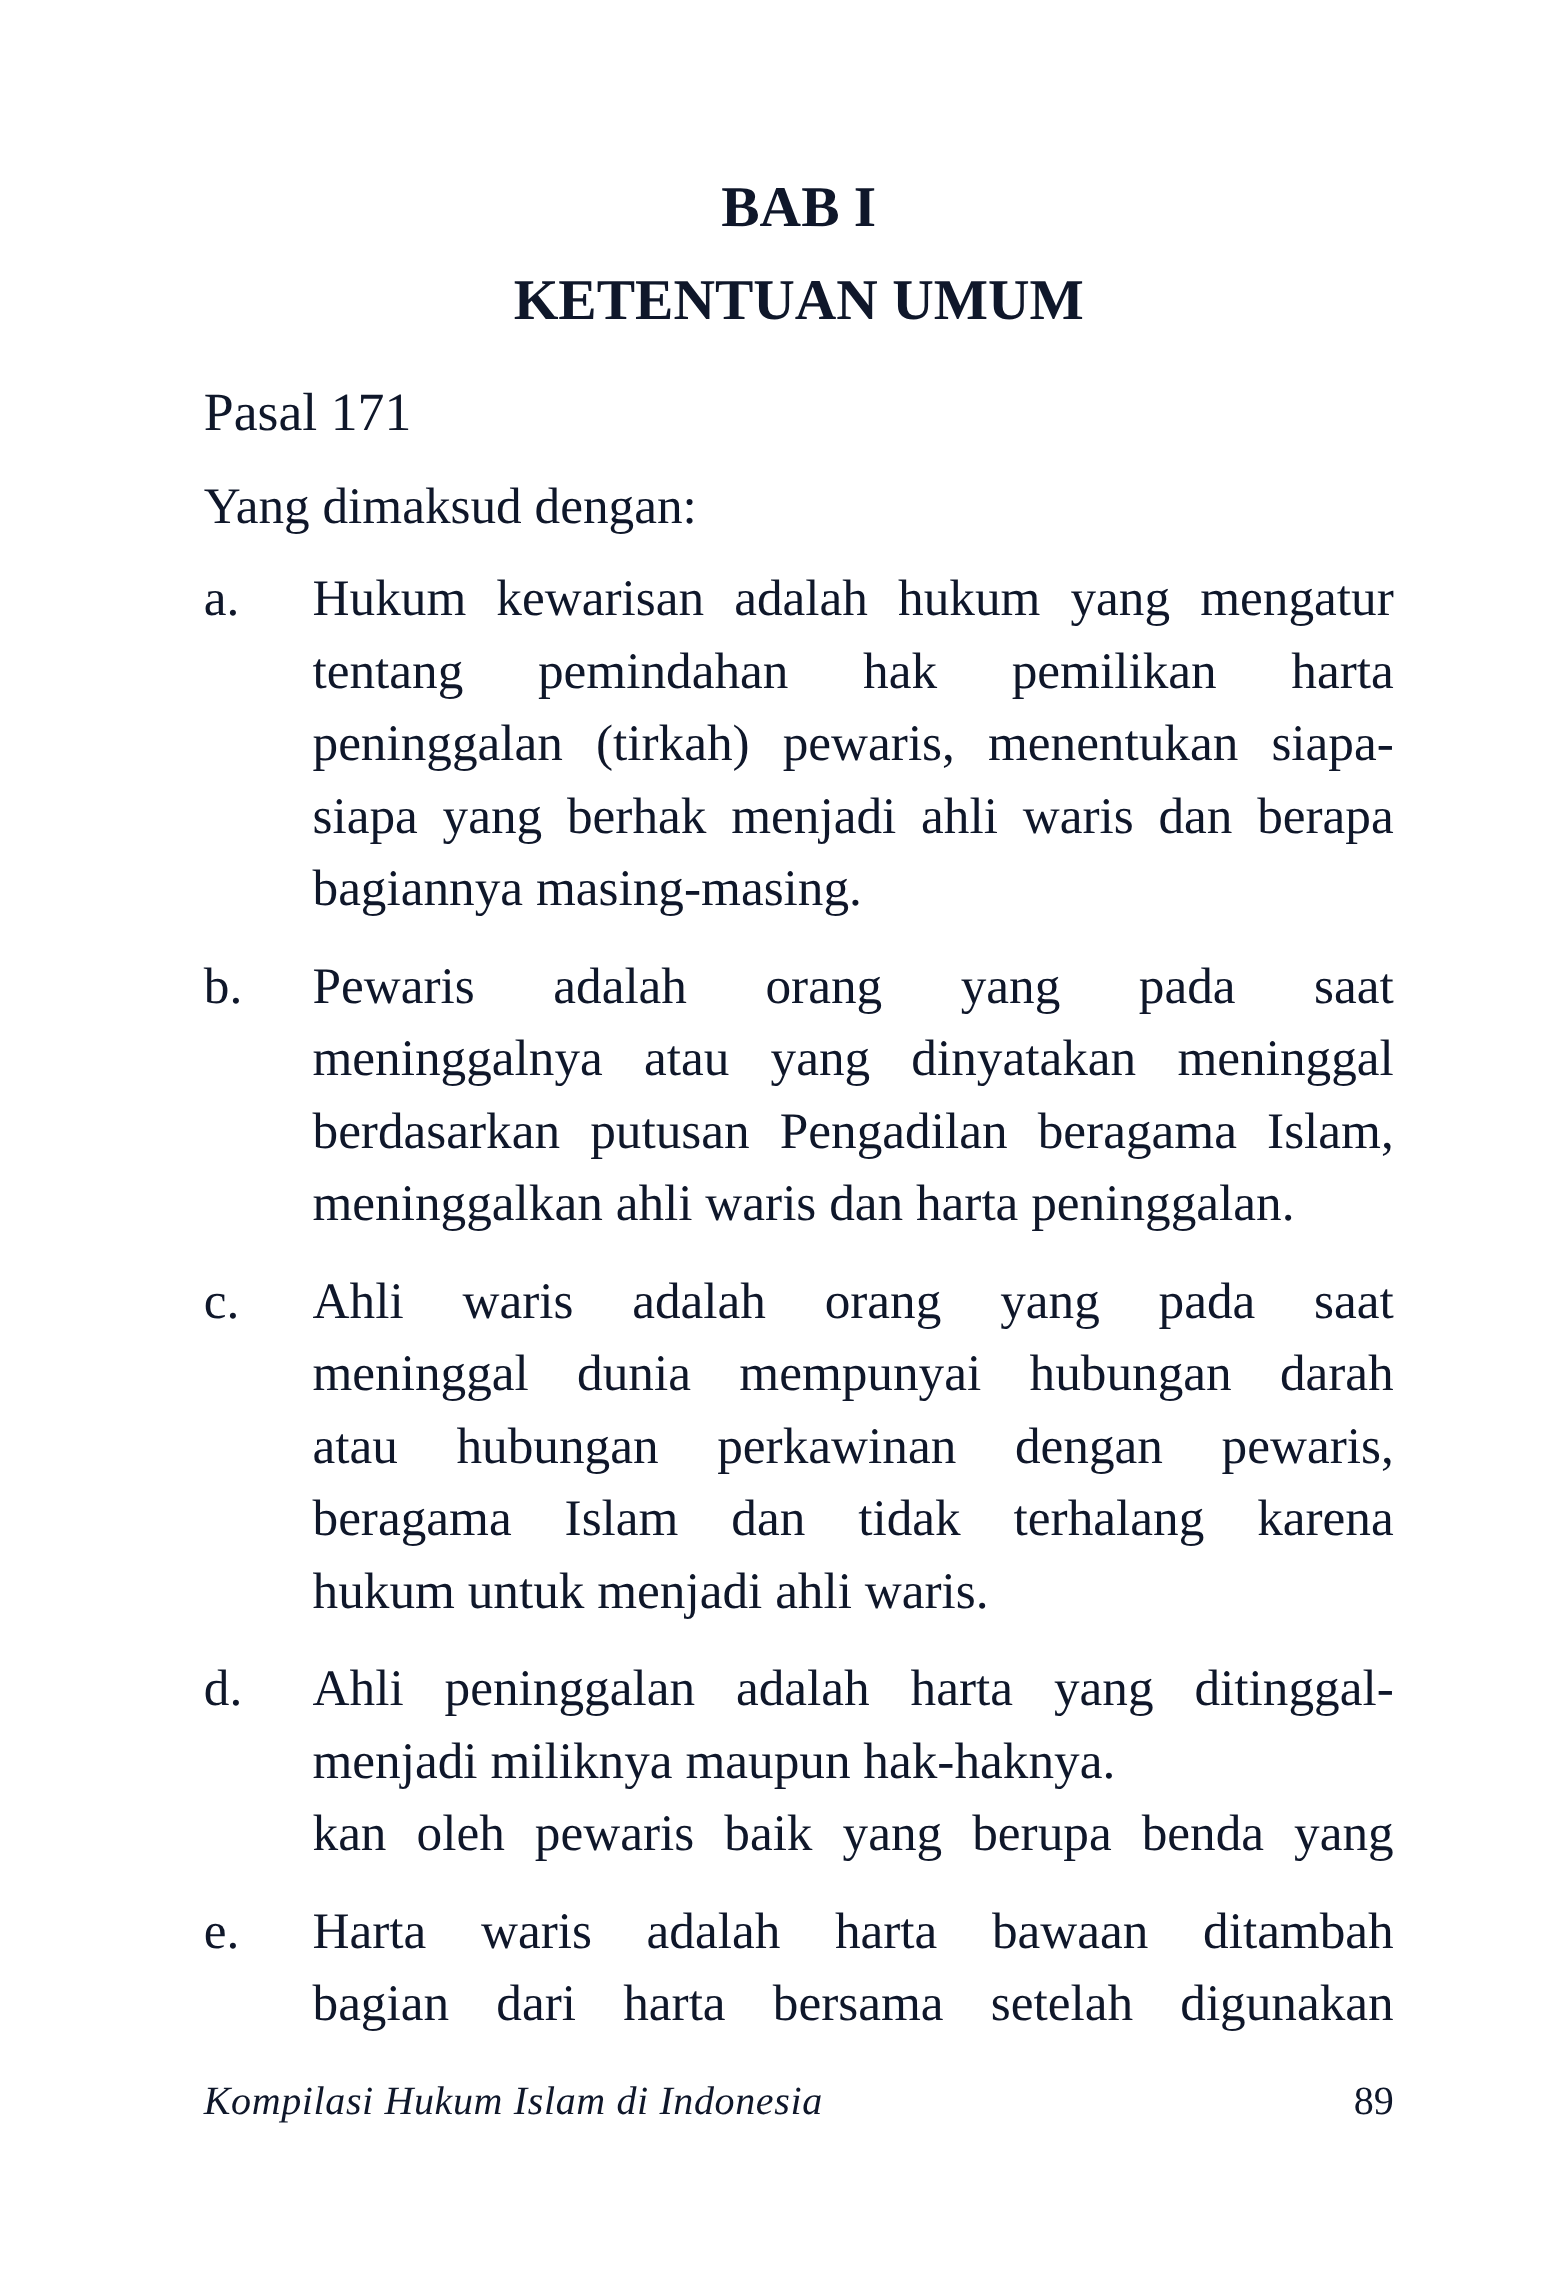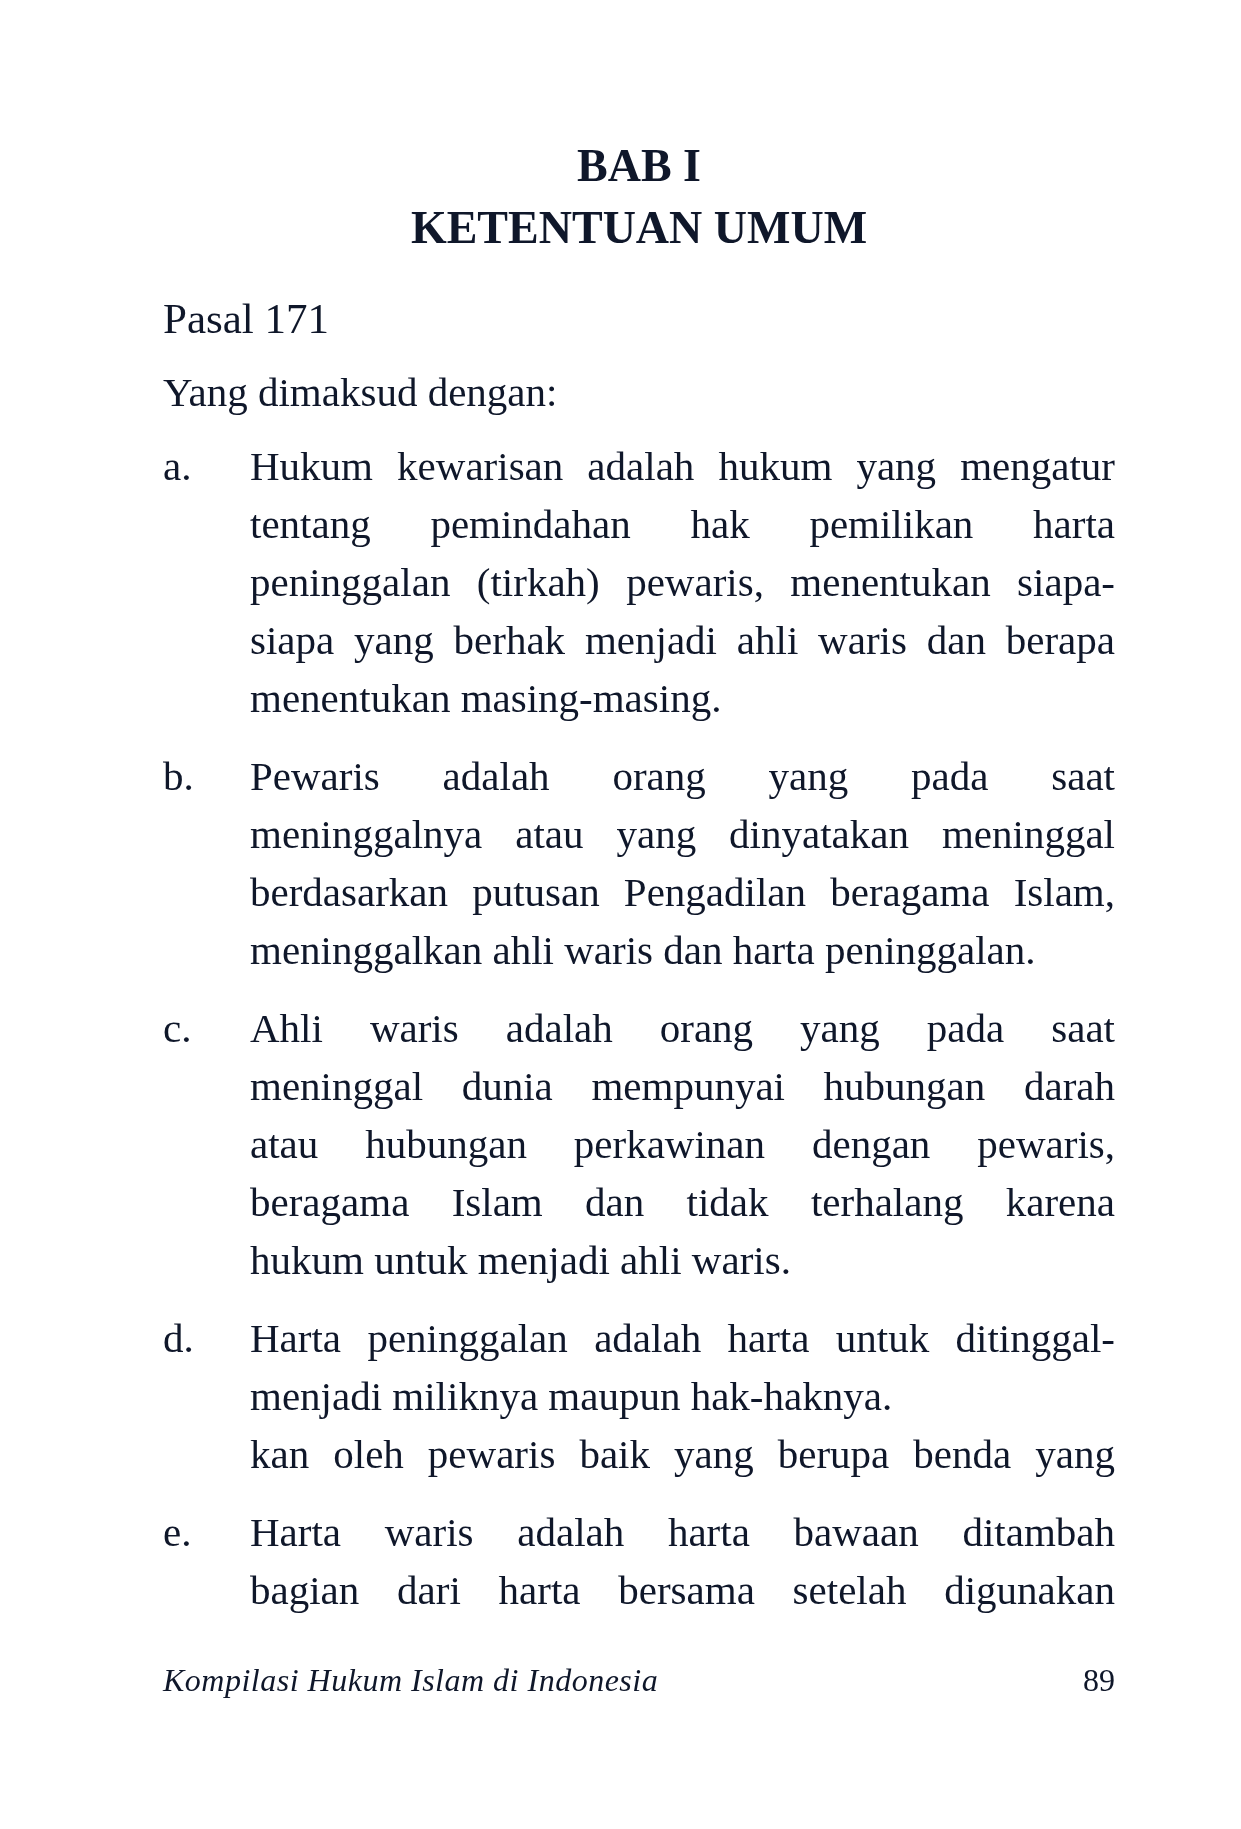--- a/index.html
+++ b/index.html
@@ -19,21 +19,21 @@
   .content {
     padding: 143px 126px 0 163px; 
   }
   .chapter-heading, .chapter-title {
     font-size: 46px;
     font-weight: bold;
     line-height: 1;
     text-align: center;
     margin: 0;
   }
-  .chapter-title { margin-top: 16px; }
+  .chapter-title { margin-top: 28px; }
   .article-heading {
     font-size: 43px;
     font-weight: normal;
     line-height: 1;
     text-align: left;
     margin: 46px 0 0 0;
   }
   .intro {
     font-size: 41px;
     line-height: 58px;
@@ -95,21 +95,21 @@
     <h3 class="article-heading">Pasal 171</h3>
     <p class="intro">Yang dimaksud dengan:</p>
     <ol class="defs">
         <li class="def-item">
           <span class="def-label">a.</span>
           <div>
             <div class="ln">Hukum kewarisan adalah hukum yang mengatur</div>
             <div class="ln">tentang pemindahan hak pemilikan harta</div>
             <div class="ln">peninggalan (tirkah) pewaris, menentukan siapa-</div>
             <div class="ln">siapa yang berhak menjadi ahli waris dan berapa</div>
-            <div class="ln last">menentukan masing-masing.</div>
+            <div class="ln last">bagiannya masing-masing.</div>
           </div>
         </li>
         <li class="def-item">
           <span class="def-label">b.</span>
           <div>
             <div class="ln">Pewaris adalah orang yang pada saat</div>
             <div class="ln">meninggalnya atau yang dinyatakan meninggal</div>
             <div class="ln">berdasarkan putusan Pengadilan beragama Islam,</div>
             <div class="ln last">meninggalkan ahli waris dan harta peninggalan.</div>
           </div>
@@ -120,21 +120,21 @@
             <div class="ln">Ahli waris adalah orang yang pada saat</div>
             <div class="ln">meninggal dunia mempunyai hubungan darah</div>
             <div class="ln">atau hubungan perkawinan dengan pewaris,</div>
             <div class="ln">beragama Islam dan tidak terhalang karena</div>
             <div class="ln last">hukum untuk menjadi ahli waris.</div>
           </div>
         </li>
         <li class="def-item">
           <span class="def-label">d.</span>
           <div>
-            <div class="ln">Harta peninggalan adalah harta untuk ditinggal-</div>
+            <div class="ln">Ahli peninggalan adalah harta yang ditinggal-</div>
             <div class="ln last">menjadi miliknya maupun hak-haknya.</div>
             <div class="ln">kan oleh pewaris baik yang berupa benda yang</div>
           </div>
         </li>
         <li class="def-item">
           <span class="def-label">e.</span>
           <div>
             <div class="ln">Harta waris adalah harta bawaan ditambah</div>
             <div class="ln">bagian dari harta bersama setelah digunakan</div>
           </div>

